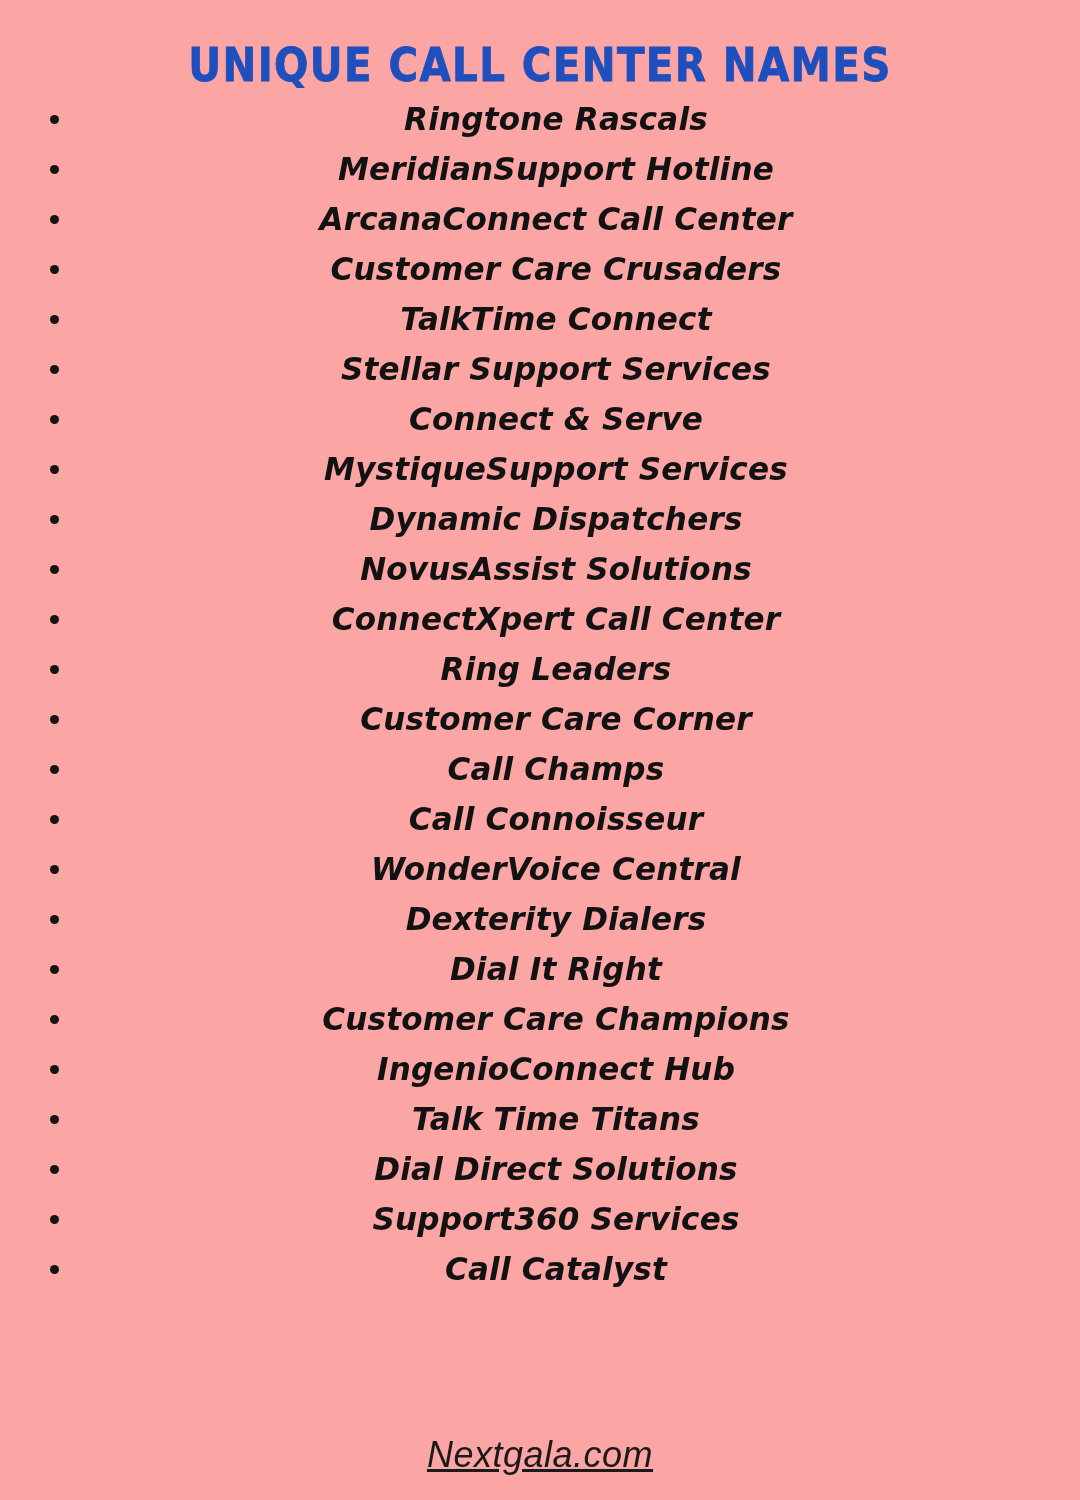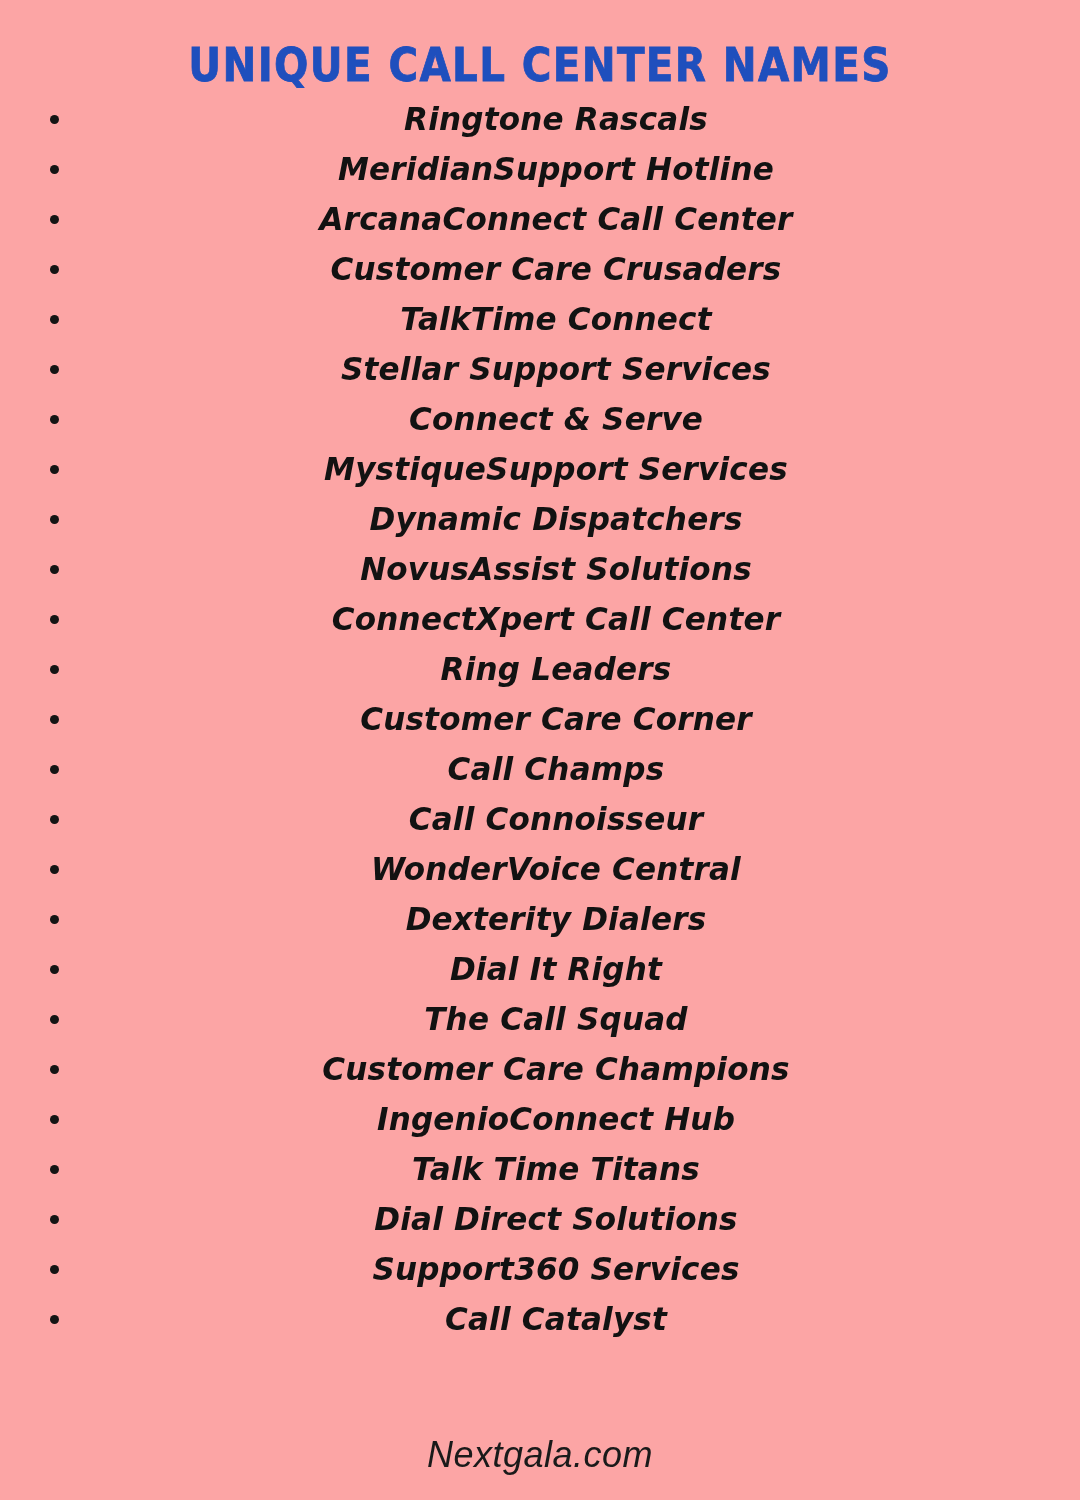--- a/index.html
+++ b/index.html
@@ -86,20 +86,21 @@
     left: 0;
     bottom: 24px;
     width: 1080px;
     text-align: center;
     color: #1a1a1a;
     font-family: "Liberation Sans", sans-serif;
     font-style: italic;
     font-size: 36px;
     letter-spacing: 0.5px;
     white-space: nowrap;
+    text-decoration: underline;
   }
 </style>
 </head>
 <body>
 
 <div class="page">
 
   <h1 class="title">Unique Call Center Names</h1>
 
   <ul class="name-list">
@@ -170,24 +171,20 @@
       <li class="name-row">
         <span class="bullet-icon"></span>
         <span class="name-text">Dexterity Dialers</span>
       </li>
       <li class="name-row">
         <span class="bullet-icon"></span>
         <span class="name-text">Dial It Right</span>
       </li>
       <li class="name-row">
         <span class="bullet-icon"></span>
-        <span class="name-text">The Call Squad</span>
-      </li>
-      <li class="name-row">
-        <span class="bullet-icon"></span>
         <span class="name-text">Customer Care Champions</span>
       </li>
       <li class="name-row">
         <span class="bullet-icon"></span>
         <span class="name-text">IngenioConnect Hub</span>
       </li>
       <li class="name-row">
         <span class="bullet-icon"></span>
         <span class="name-text">Talk Time Titans</span>
       </li>

